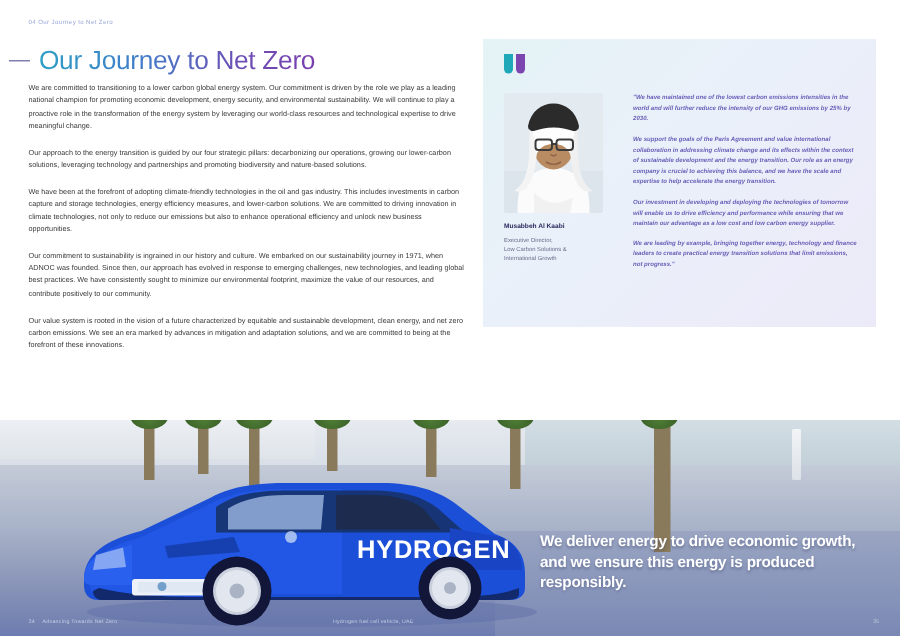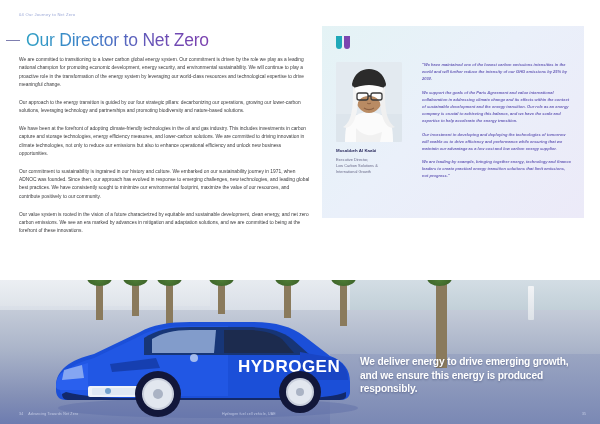--- a/index.html
+++ b/index.html
@@ -169,21 +169,21 @@
 </style>
 </head>
 <body>
 
 <div class="page">
 
   <div class="eyebrow">04 Our Journey to Net Zero</div>
 
   <div class="title-row">
     <span class="title-dash"></span>
-    <h1 class="page-title">Our Director to Net Zero</h1>
+    <h1 class="page-title">Our Journey to Net Zero</h1>
   </div>
 
   <div class="body-col">
     <p>We are committed to transitioning to a lower carbon global energy system. Our commitment is driven by the role we play as a leading national champion for promoting economic development, energy security, and environmental sustainability. We will continue to play a proactive role in the transformation of the energy system by leveraging our world-class resources and technological expertise to drive meaningful change.</p>
     <p>Our approach to the energy transition is guided by our four strategic pillars: decarbonizing our operations, growing our lower-carbon solutions, leveraging technology and partnerships and promoting biodiversity and nature-based solutions.</p>
     <p>We have been at the forefront of adopting climate-friendly technologies in the oil and gas industry. This includes investments in carbon capture and storage technologies, energy efficiency measures, and lower-carbon solutions. We are committed to driving innovation in climate technologies, not only to reduce our emissions but also to enhance operational efficiency and unlock new business opportunities.</p>
     <p>Our commitment to sustainability is ingrained in our history and culture. We embarked on our sustainability journey in 1971, when ADNOC was founded. Since then, our approach has evolved in response to emerging challenges, new technologies, and leading global best practices. We have consistently sought to minimize our environmental footprint, maximize the value of our resources, and contribute positively to our community.</p>
     <p>Our value system is rooted in the vision of a future characterized by equitable and sustainable development, clean energy, and net zero carbon emissions. We see an era marked by advances in mitigation and adaptation solutions, and we are committed to being at the forefront of these innovations.</p>
   </div>
 
@@ -279,21 +279,21 @@
           <g>
             <circle cx="252" cy="84" r="21" fill="#12173a"></circle>
             <circle cx="252" cy="84" r="14" fill="#c9cfdc"></circle>
             <circle cx="252" cy="84" r="12" fill="#e2e7ef"></circle>
             <circle cx="252" cy="84" r="4" fill="#aab3c4"></circle>
           </g>
         </svg>
       </div>
     </div>
 
-    <div class="photo-headline">We deliver energy to drive emerging growth, and we ensure this energy is produced responsibly.</div>
+    <div class="photo-headline">We deliver energy to drive economic growth, and we ensure this energy is produced responsibly.</div>
 
     <div class="foot-left">
       <span>34</span>
       <span>Advancing Towards Net Zero</span>
     </div>
     <div class="foot-caption">Hydrogen fuel cell vehicle, UAE</div>
     <div class="foot-right">35</div>
   </div>
 
 </div>

